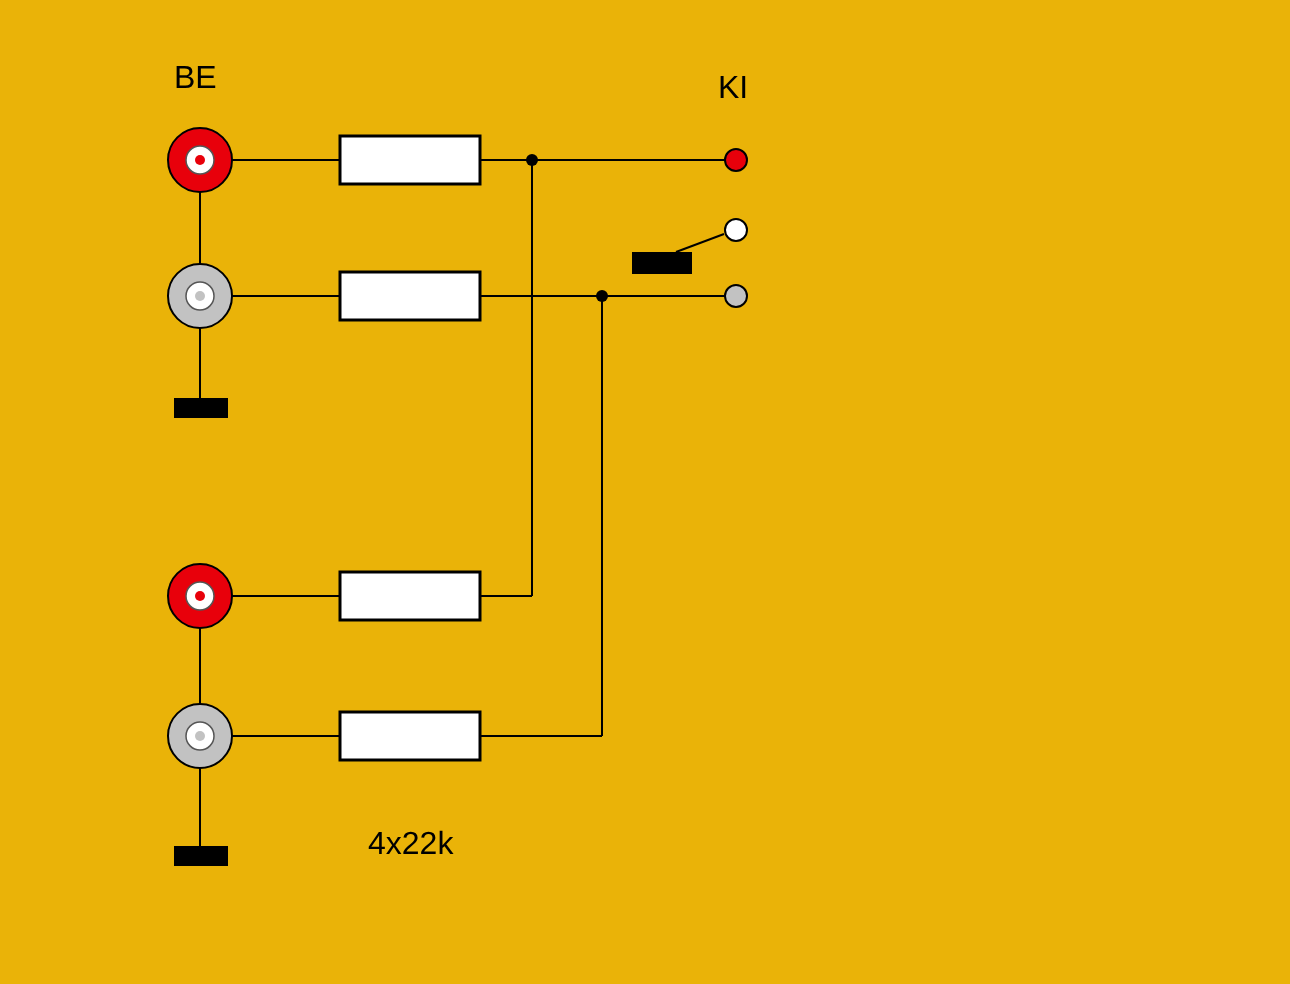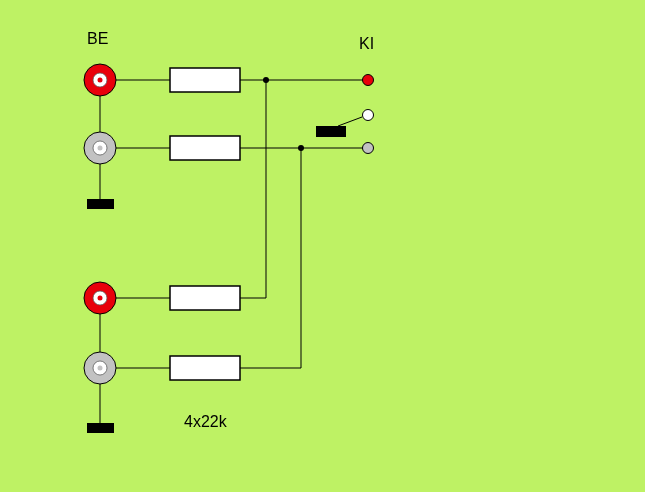--- a/index.html
+++ b/index.html
@@ -7,21 +7,21 @@
     padding: 0;
     width: 645px;
     height: 492px;
     background: #ffffff;
     overflow: hidden;
   }
   .canvas {
     position: relative;
     width: 645px;
     height: 492px;
-    background: #bef264;
+    background: #eab308;
   }
   svg { display: block; }
   .lbl {
     font-family: "Liberation Sans", sans-serif;
     font-size: 15px;
     fill: #000000;
   }
   .lbl-big { font-size: 16px; }
   .wires line, .wires polyline {
     stroke: #000000;

